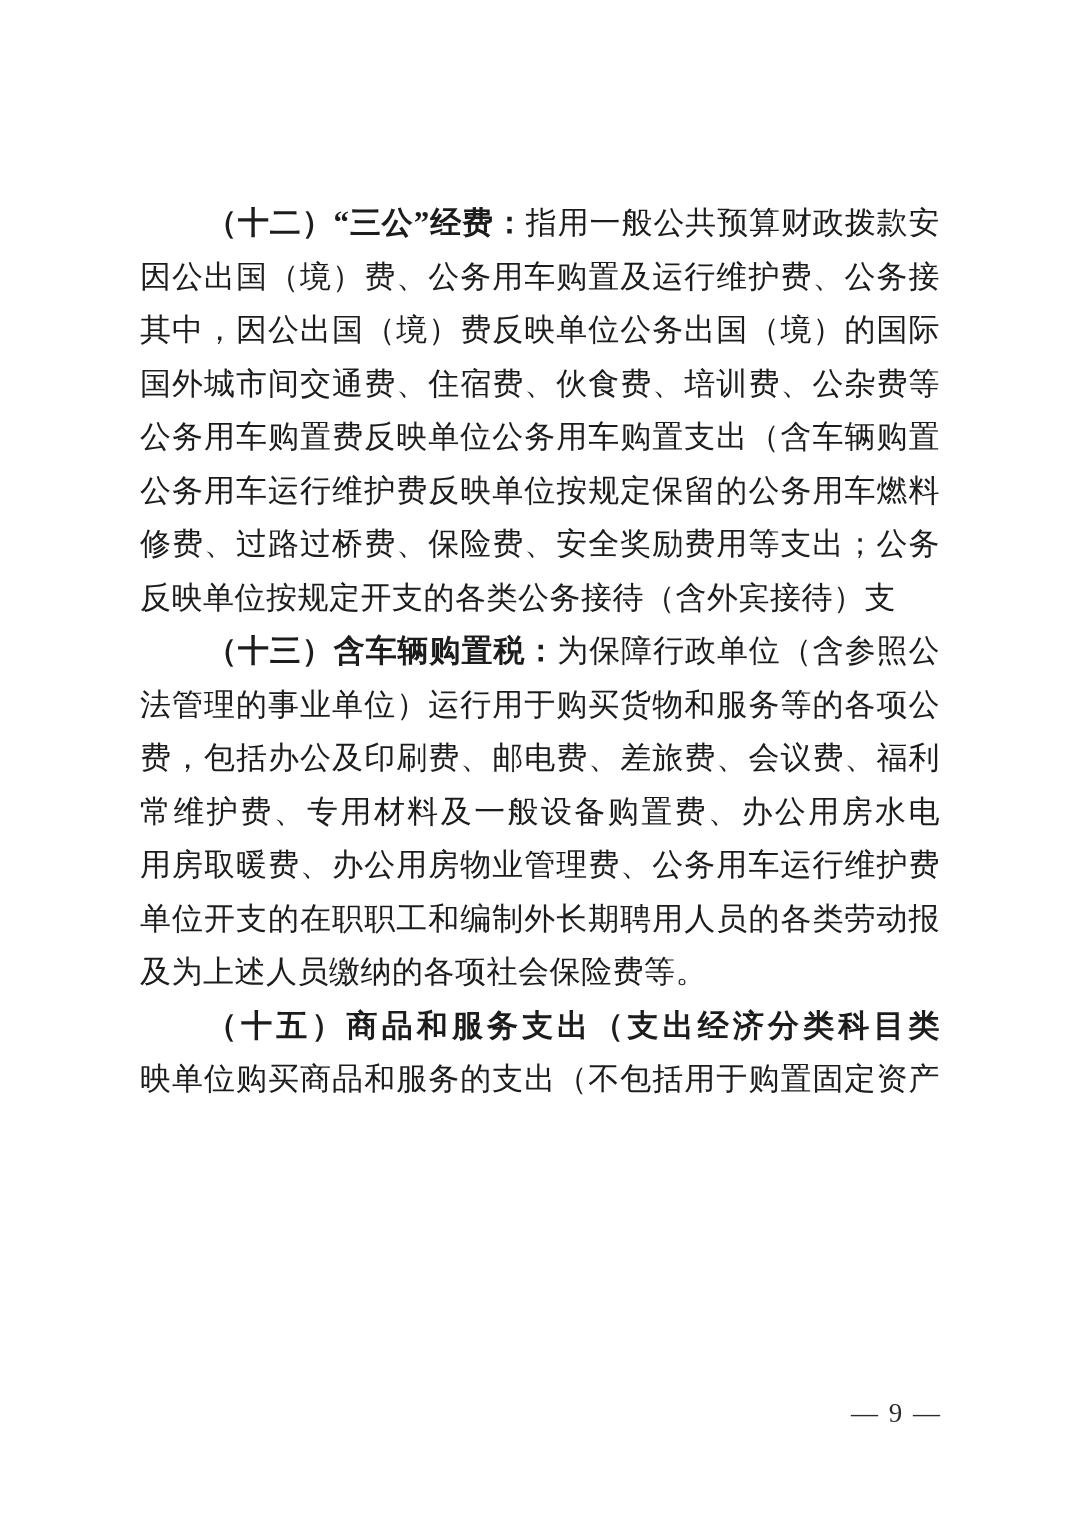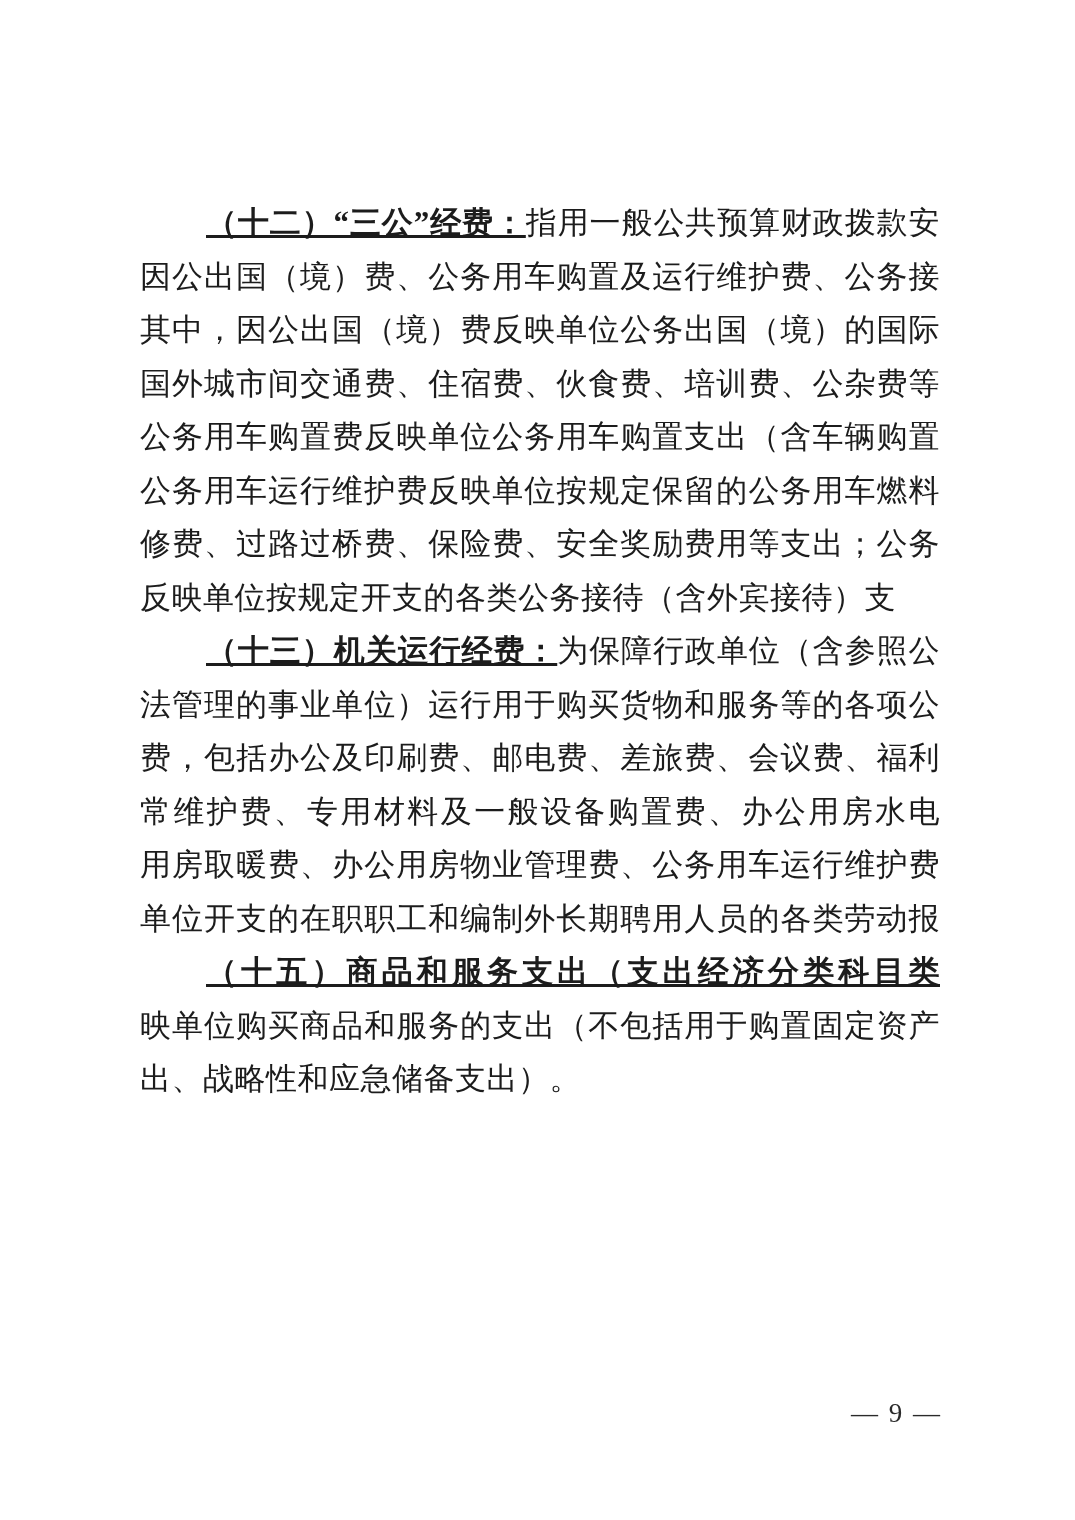--- a/index.html
+++ b/index.html
@@ -33,21 +33,20 @@
   }
   .line.indent {
     text-indent: 66px;
   }
   .line.last {
     text-align: left;
     text-align-last: left;
   }
   .seg.bold {
     font-weight: bold;
-    text-decoration: underline;
   }
   .footer {
     position: absolute;
     right: 133px;
     top: 1398px;
     font-size: 27px;
     letter-spacing: 2px;
     color: #2a2a2a;
   }
 </style>
@@ -57,26 +56,26 @@
 <div class="page">
   <div class="content">
       <div class="line indent"><span class="seg bold">（十二）“三公”经费：</span><span class="seg">指用一般公共预算财政拨款安排的</span></div>
       <div class="line"><span class="seg">因公出国（境）费、公务用车购置及运行维护费、公务接待费。</span></div>
       <div class="line"><span class="seg">其中，因公出国（境）费反映单位公务出国（境）的国际旅费、</span></div>
       <div class="line"><span class="seg">国外城市间交通费、住宿费、伙食费、培训费、公杂费等支出；</span></div>
       <div class="line"><span class="seg">公务用车购置费反映单位公务用车购置支出（含车辆购置税）；</span></div>
       <div class="line"><span class="seg">公务用车运行维护费反映单位按规定保留的公务用车燃料费、维</span></div>
       <div class="line"><span class="seg">修费、过路过桥费、保险费、安全奖励费用等支出；公务接待费</span></div>
       <div class="line last"><span class="seg">反映单位按规定开支的各类公务接待（含外宾接待）支出。</span></div>
-      <div class="line indent"><span class="seg bold">（十三）机关运行经费：</span><span class="seg">为保障行政单位（含参照公务员</span></div>
+      <div class="line indent"><span class="seg bold">（十三）含车辆购置税：</span><span class="seg">为保障行政单位（含参照公务员</span></div>
       <div class="line"><span class="seg">法管理的事业单位）运行用于购买货物和服务等的各项公用经</span></div>
       <div class="line"><span class="seg">费，包括办公及印刷费、邮电费、差旅费、会议费、福利费、日</span></div>
       <div class="line"><span class="seg">常维护费、专用材料及一般设备购置费、办公用房水电费、办公</span></div>
       <div class="line"><span class="seg">用房取暖费、办公用房物业管理费、公务用车运行维护费以及其</span></div>
       <div class="line"><span class="seg">单位开支的在职职工和编制外长期聘用人员的各类劳动报酬，以</span></div>
+      <div class="line last"><span class="seg">及为上述人员缴纳的各项社会保险费等。</span></div>
       <div class="line indent"><span class="seg bold">（十五）商品和服务支出（支出经济分类科目类级）：</span></div>
       <div class="line"><span class="seg">映单位购买商品和服务的支出（不包括用于购置固定资产的支</span></div>
-      <div class="line last"><span class="seg">出、战略性和应急储备支出）。</span></div>
     </div>
   <div class="footer">
     <span>— 9 —</span>
   </div>
 </div>
 
 </body></html>

